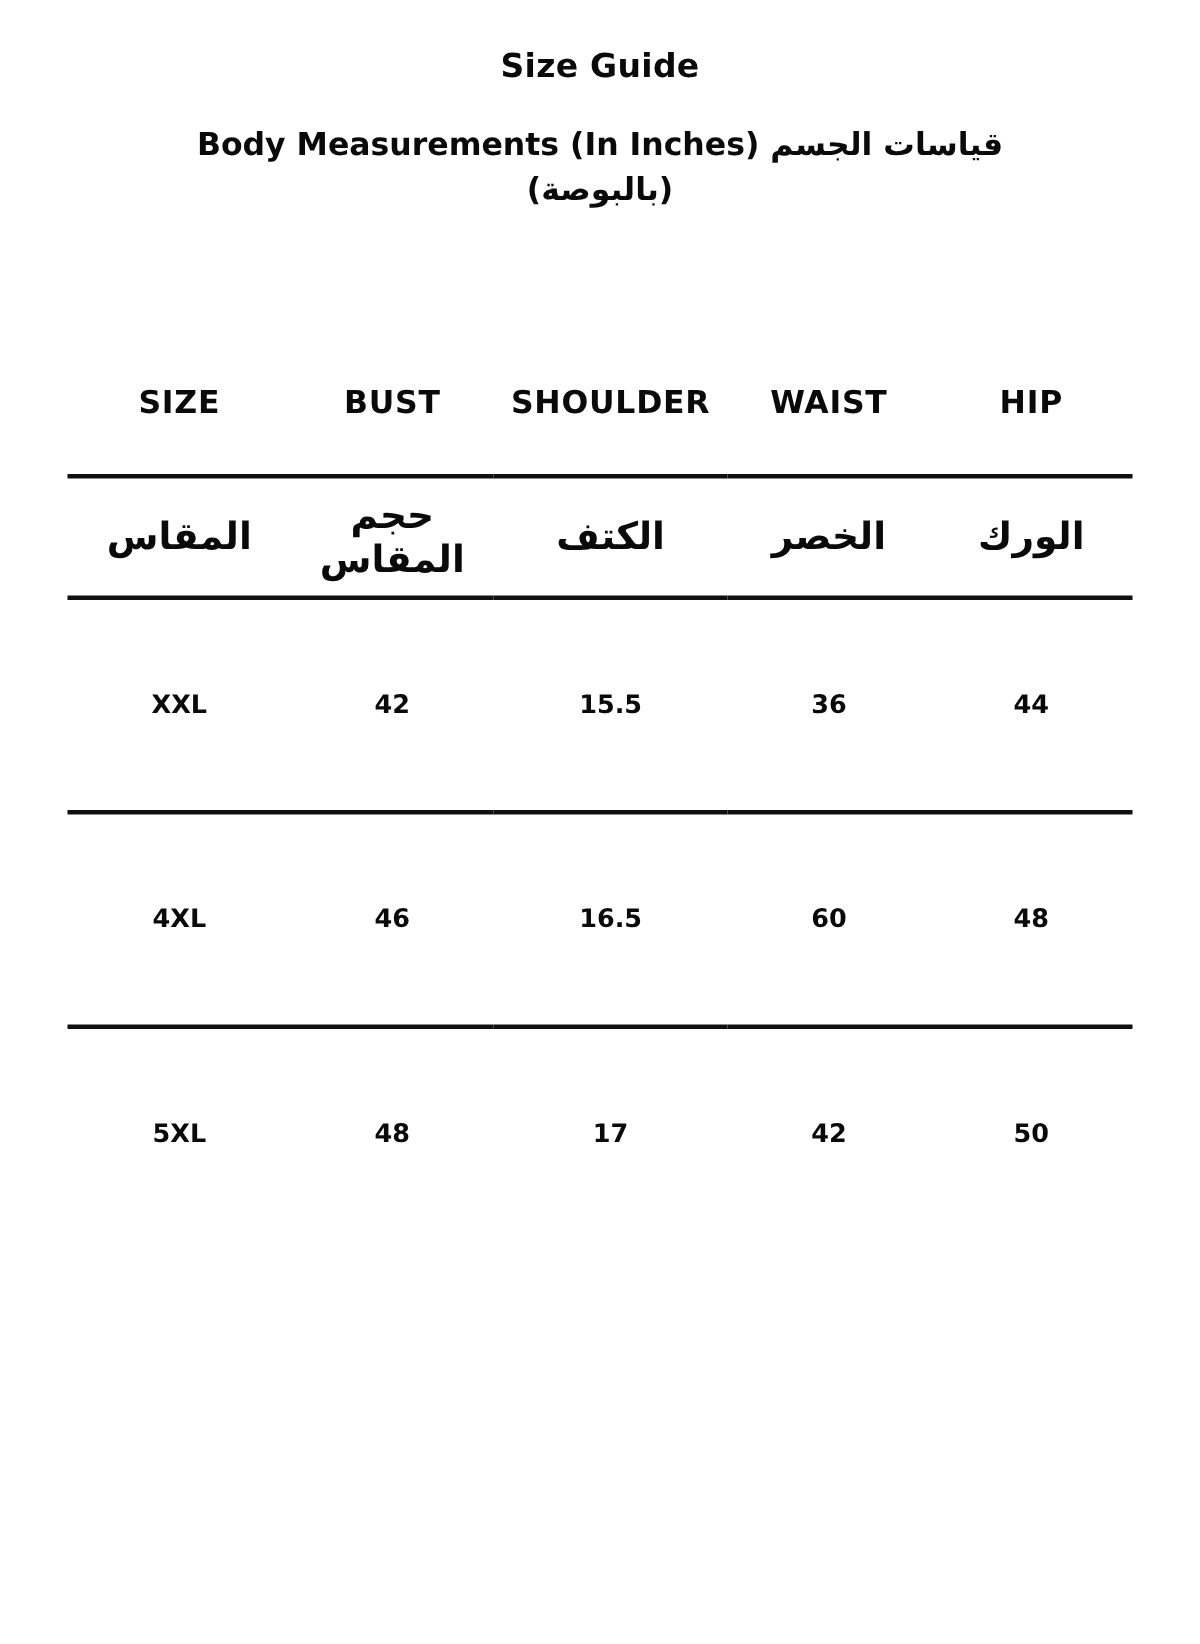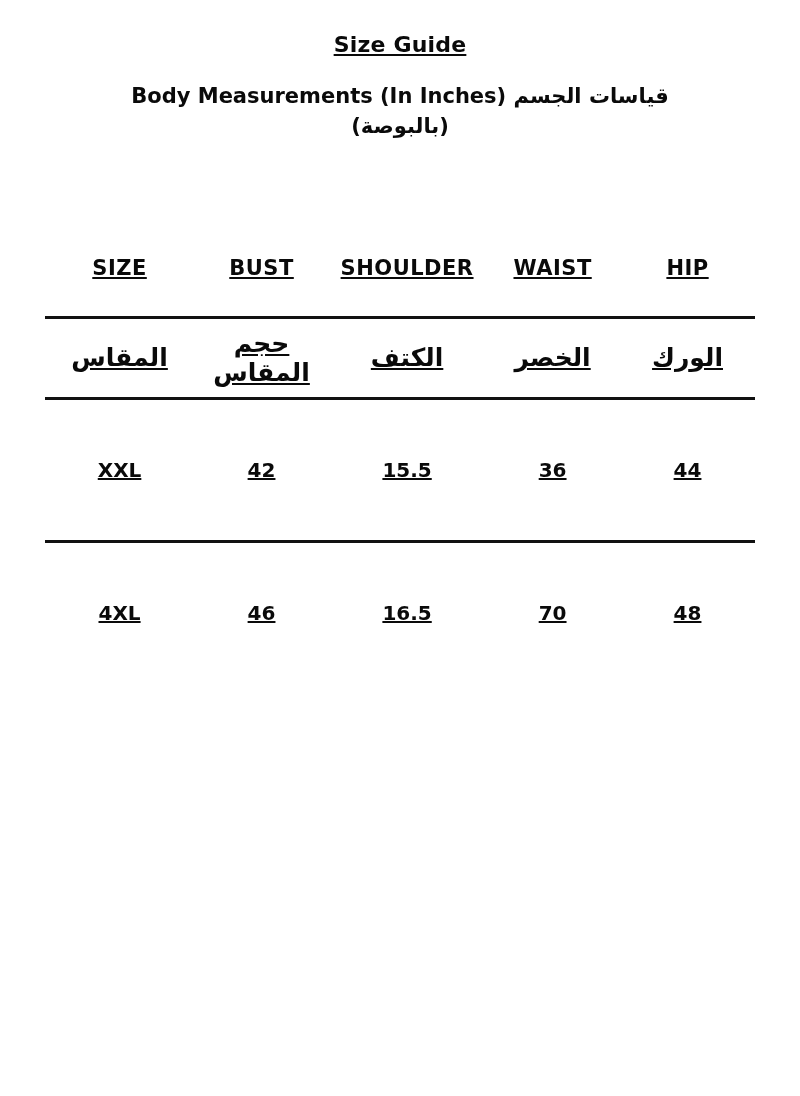--- a/index.html
+++ b/index.html
@@ -20,34 +20,32 @@
     position: relative;
     box-sizing: border-box;
     padding: 0;
   }
   .title {
     text-align: center;
     font-size: 22px;
     font-weight: bold;
     letter-spacing: 0.2px;
     margin-top: 32px;
-    text-decoration: underline;
   }
   .subtitle {
     text-align: center;
     font-size: 21px;
     font-weight: bold;
     line-height: 1.45;
     margin-top: 24px;
     padding: 0 80px;
   }
   .table-wrap {
     margin-top: 78px;
     padding: 0 45px;
-    text-decoration: underline;
   }
   table.size-table {
     width: 100%;
     border-collapse: collapse;
     table-layout: fixed;
   }
   table.size-table td, table.size-table th {
     text-align: center;
     vertical-align: middle;
     font-weight: bold;
@@ -63,21 +61,21 @@
     font-size: 21px;
     height: 96px;
     letter-spacing: 0.5px;
   }
   tr.head-ar td {
     font-size: 25px;
     height: 78px;
     direction: rtl;
   }
   tr.data-row td {
-    font-size: 20px;
+    font-size: 17px;
     height: 140px;
   }
   .rule td {
     border-top: 3px solid #111111;
   }
 </style>
 </head>
 <body>
 
 <div class="page">
@@ -114,20 +112,27 @@
           <td>XXL</td>
           <td>42</td>
           <td>15.5</td>
           <td>36</td>
           <td>44</td>
         </tr>
         <tr class="data-row rule">
           <td>4XL</td>
           <td>46</td>
           <td>16.5</td>
-          <td>70</td>
+          <td>60</td>
           <td>48</td>
+        </tr>
+        <tr class="data-row rule">
+          <td>5XL</td>
+          <td>48</td>
+          <td>17</td>
+          <td>42</td>
+          <td>50</td>
         </tr>
       </tbody>
     </table>
   </div>
 
 </div>
 
 </body></html>

